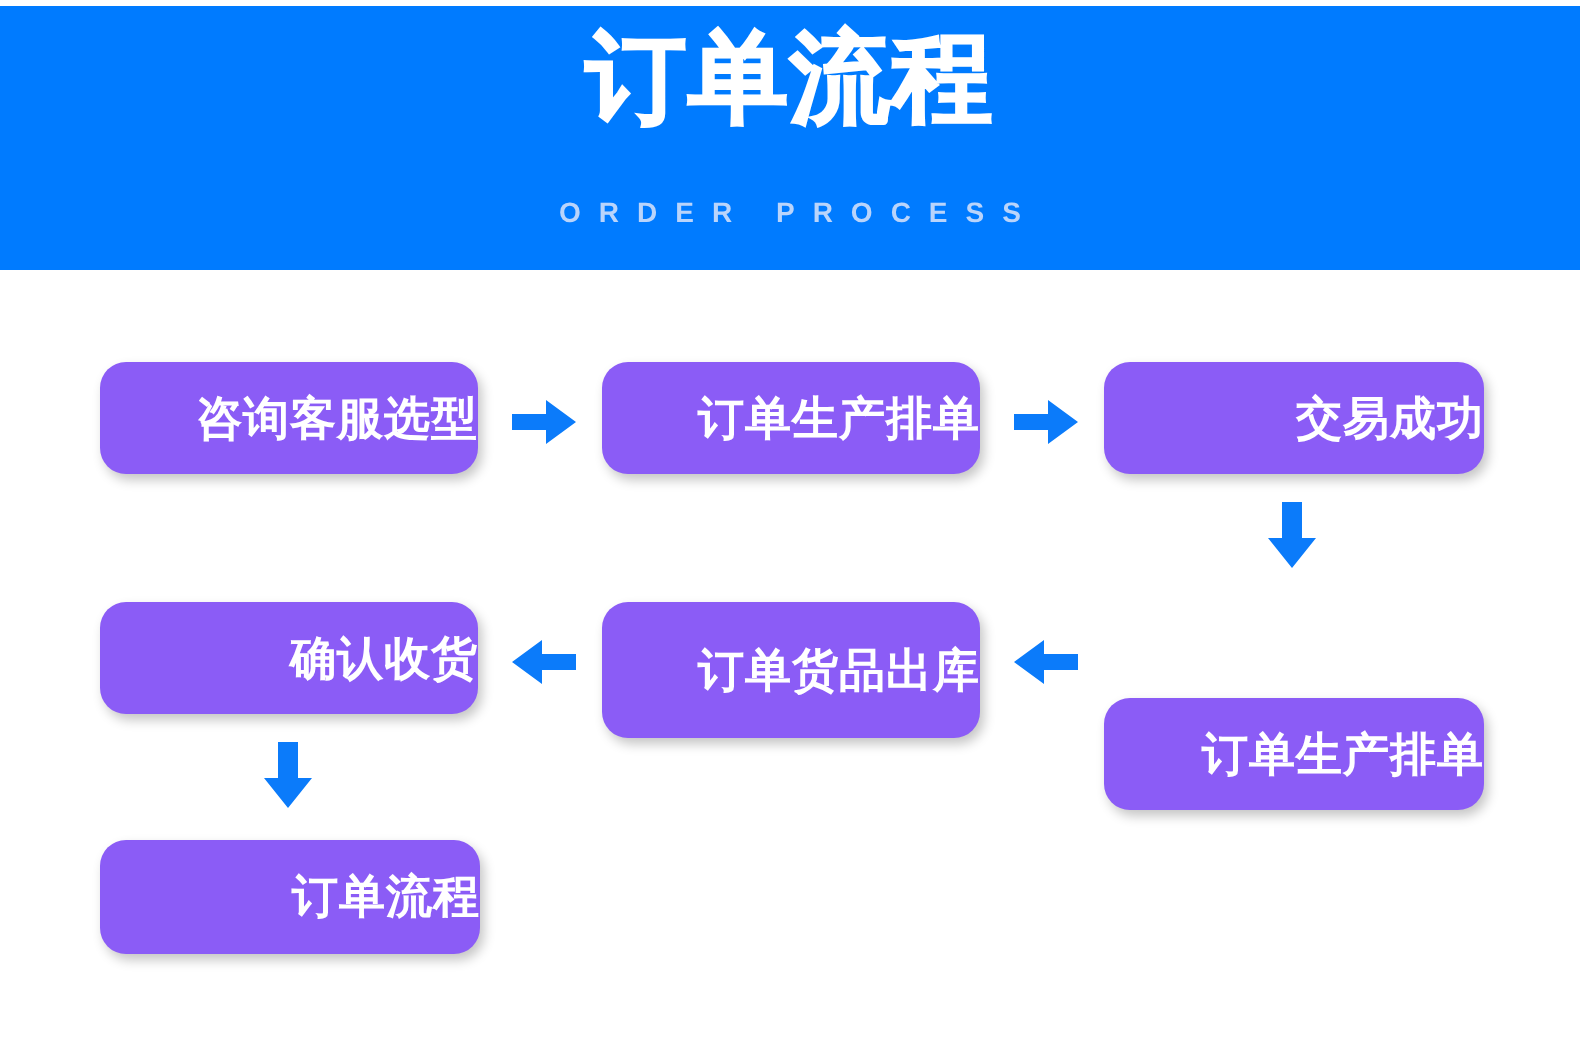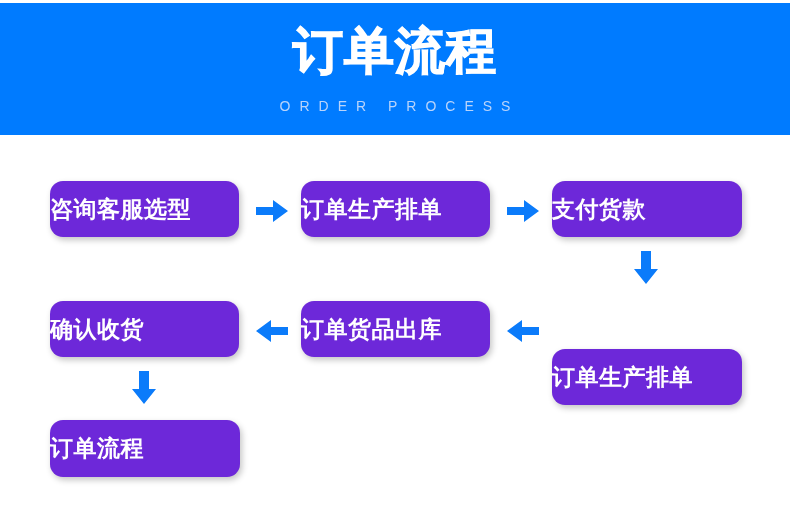--- a/index.html
+++ b/index.html
@@ -35,61 +35,61 @@
     font-weight: bold;
     line-height: 1.08;
     letter-spacing: 1px;
     margin: 0 0 20px 0;
     font-family: "DejaVu Sans", "Liberation Sans", sans-serif;
     -webkit-text-stroke: 1.2px #ffffff;
   }
   .banner-subtitle {
     color: #b9d4fb;
     font-size: 14px;
-    font-weight: normal;
+    font-weight: bold;
     letter-spacing: 9px;
     text-indent: 9px;
-    margin: 0;
+    margin: 12px;
     font-family: "Liberation Sans", sans-serif;
   }
 
   
   .flow {
     position: absolute;
     left: 0;
     top: 135px;
     width: 790px;
     height: 386px;
   }
 
   .node {
     position: absolute;
-    background: #6d28d9;
+    background: #8b5cf6;
     border-radius: 13px;
     box-shadow: 2px 3px 6px rgba(0, 0, 0, 0.23);
     display: flex;
     align-items: center;
-    justify-content: flex-start;
+    justify-content: flex-end;
     box-sizing: border-box;
   }
   .node-label {
     color: #ffffff;
     font-size: 23px;
     font-weight: bold;
     letter-spacing: 0.5px;
     white-space: nowrap;
     font-family: "DejaVu Sans", "Liberation Sans", sans-serif;
   }
 
   
   .n1 { left: 50px;  top: 46px;  width: 189px; height: 56px; }
   .n2 { left: 301px; top: 46px;  width: 189px; height: 56px; }
   .n3 { left: 552px; top: 46px;  width: 190px; height: 56px; }
   .n4 { left: 552px; top: 166px; width: 190px; height: 56px; margin-top: 48px; }
-  .n5 { left: 301px; top: 166px; width: 189px; height: 56px; }
+  .n5 { left: 301px; top: 166px; width: 189px; height: 68px; }
   .n6 { left: 50px;  top: 166px; width: 189px; height: 56px; }
   .n7 { left: 50px;  top: 285px; width: 190px; height: 57px; }
 
   
   .arrow {
     position: absolute;
   }
   .arrow svg { display: block; }
 
   .a-r1 { left: 256px; top: 62px; }
@@ -123,21 +123,21 @@
     <span class="node-label">订单生产排单</span>
   </div>
 
   <div class="arrow a-r2">
     <svg width="33" height="28" viewBox="0 0 33 28" aria-hidden="true">
       <polygon points="0,10 17,10 17,3 32,14 17,25 17,18 0,18" fill="#0b7bfa"></polygon>
     </svg>
   </div>
 
   <div class="node n3">
-    <span class="node-label">支付货款</span>
+    <span class="node-label">交易成功</span>
   </div>
 
   <div class="arrow a-d1">
     <svg width="28" height="34" viewBox="0 0 28 34" aria-hidden="true">
       <polygon points="9,0 19,0 19,18 26,18 14,33 2,18 9,18" fill="#0b7bfa"></polygon>
     </svg>
   </div>
 
   <div class="node n4">
     <span class="node-label">订单生产排单</span>

